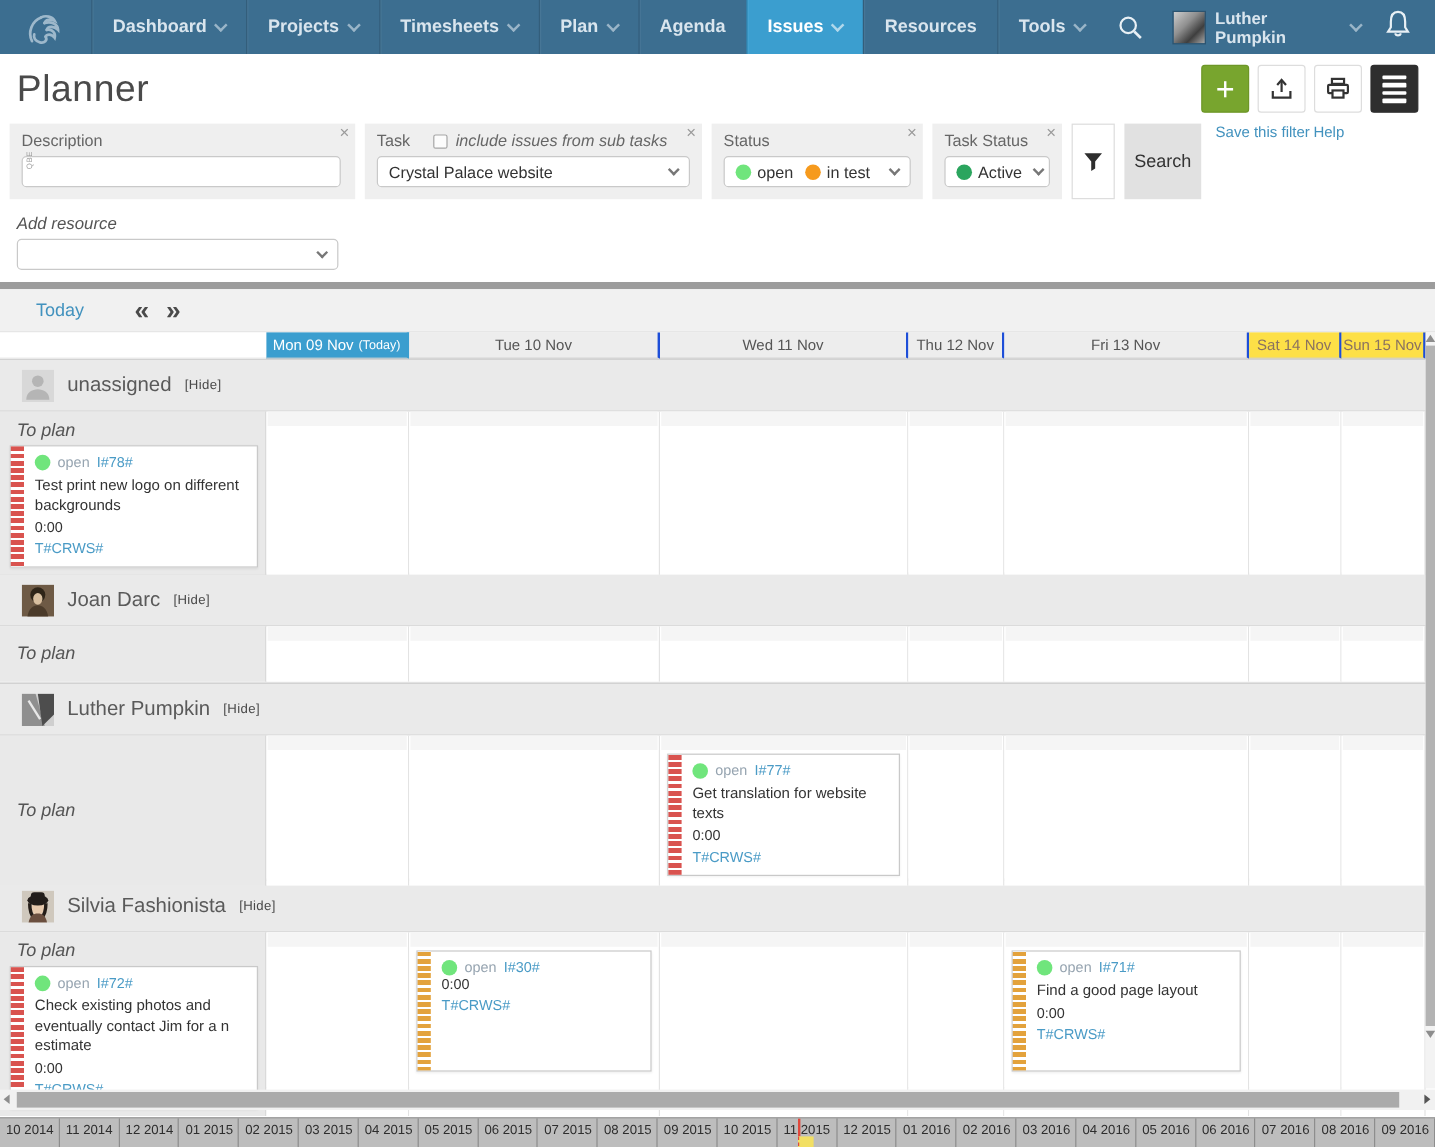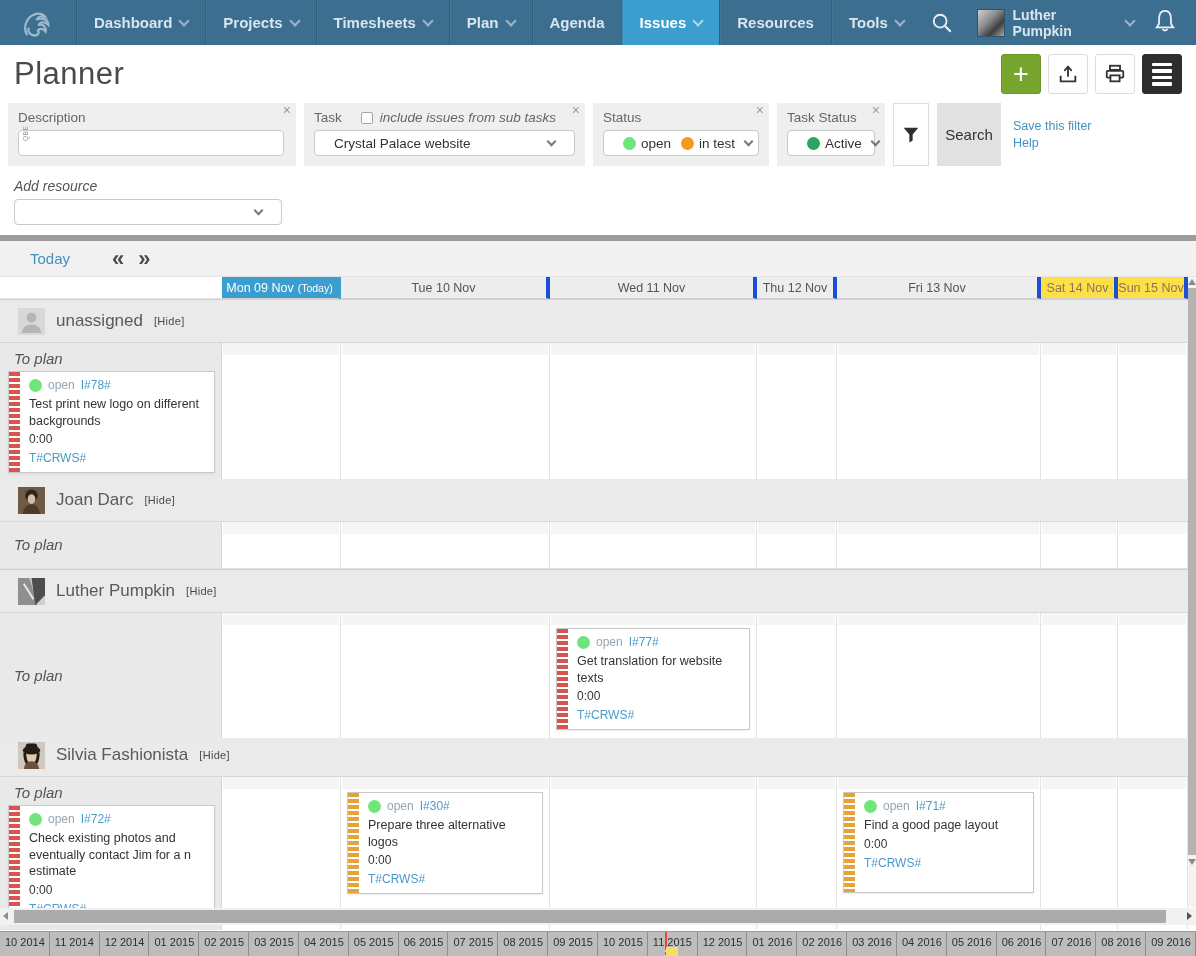--- a/index.html
+++ b/index.html
@@ -35,30 +35,30 @@
   .fbox { background:#efefef; position:relative; padding:7px 10px 8px 10px; }
   .fbox .flabel { font-size:13.5px; color:#666; }
   .fx { position:absolute; top:0px; right:5px; color:#9a9a9a; font-size:14px; cursor:pointer; line-height:14px; }
   .f-desc { width:288px; }
   .f-desc input { margin-top:5px; width:266px; height:26px; border:1px solid #c9c9c9; border-radius:4px; background:#fff; padding-left:14px; font-size:13px; color:#333; }
   .qbe { position:absolute; left:14px; top:38px; transform:rotate(-90deg); transform-origin:left top; font-size:6.5px; color:#999; letter-spacing:.5px; }
   .f-task { width:281px; }
   .task-head { display:flex; align-items:center; gap:7px; }
   .cb { width:12px; height:12px; border:1px solid #a6a6a6; border-radius:2px; background:#fcfcfc; display:inline-block; cursor:pointer; margin-left:12px; }
   .inc-label { font-style:italic; font-size:13.5px; color:#666; }
-  .sel { margin-top:5px; background:#fff; border:1px solid #c9c9c9; border-radius:4px; height:26px; display:flex; align-items:center; padding:0 19px; font-size:13.5px; color:#333; cursor:pointer; }
+  .sel { margin-top:5px; background:#fff; border:1px solid #c9c9c9; border-radius:4px; height:26px; display:flex; align-items:center; padding:0 9px; font-size:13.5px; color:#333; cursor:pointer; }
   .chev { width:7px; height:7px; border-right:2px solid #777; border-bottom:2px solid #777; transform:rotate(45deg); margin-left:auto; margin-top:-4px; flex:0 0 auto; }
   .f-status { width:176px; }
   .f-tstatus { width:108px; }
   .dot { width:13px; height:13px; border-radius:50%; display:inline-block; flex:0 0 auto; }
   .sel .sval { display:flex; align-items:center; gap:5px; margin-right:10px; white-space:nowrap; }
   .sel .sval:last-of-type { margin-right:4px; }
   .f-funnel { width:36px; background:#fff; border:1px solid #ddd; display:flex; align-items:center; justify-content:center; cursor:pointer; }
   .f-search { width:64px; background:#e1e1e1; border:none; font-size:15px; color:#333; cursor:pointer; font-family:"Liberation Sans",sans-serif; }
-  .f-links { display:flex; flex-direction:column; justify-content:center; gap:3px; padding-left:4px; }
+  .f-links { display:flex; flex-direction:row; justify-content:center; gap:3px; padding-left:4px; }
   .f-links a { font-size:12.5px; color:#4292be; text-decoration:none; cursor:pointer; }
 
   
   .add-res { padding:12px 14px 10px 14px; }
   .add-res .flabel { font-style:italic; font-size:14px; color:#555; }
   .add-res .sel { width:268px; }
 
   .sep-bar { height:6px; background:#9c9c9c; }
 
   
@@ -70,21 +70,21 @@
   .range-main { font-size:19px; color:#555; }
   .range-week { font-size:14px; color:#6a6a6a; }
   .cal-icon { width:18px; height:17px; border:2px solid #4a4a4a; border-radius:3px; position:relative; display:flex; align-items:flex-end; justify-content:center; font-size:8px; font-weight:700; color:#4a4a4a; cursor:pointer; }
   .cal-icon::before, .cal-icon::after { content:""; position:absolute; top:-4px; width:2px; height:3px; background:#4a4a4a; }
   .cal-icon::before { left:3px; } .cal-icon::after { right:3px; }
 
   
   .grid-area { position:relative; width:1196px; }
   .grid-cols { display:grid; grid-template-columns:222px 119px 209px 207px 80px 204px 77px 70px; width:1188px; }
   .day-header { height:22px; }
-  .dh-cell { background:#ededed; border-right:4px solid #1d4ed8; border-bottom:1px solid #cfcfcf; font-size:12.5px; color:#555;
+  .dh-cell { background:#ededed; border-right:2px solid #1d4ed8; border-bottom:1px solid #cfcfcf; font-size:12.5px; color:#555;
              display:flex; align-items:center; justify-content:center; gap:4px; white-space:nowrap; overflow:hidden; cursor:pointer; }
   .dh-first { background:#fff; border-right:none; border-bottom:1px solid #e5e5e5; cursor:default; }
   .dh-today { background:#3b9ecf; color:#fff; border-right-color:#3b9ecf; }
   .dh-today .dh-badge { font-size:10.5px; }
   .dh-weekend { background:#fde047; color:#8a7260; }
 
   .band { width:1188px; height:44px; background:#eaeaea; display:flex; align-items:center; padding-left:18px; gap:11px;
           border-bottom:1px solid #d8d8d8; border-top:1px solid #d2d2d2; }
   .avatar { width:27px; height:27px; flex:0 0 auto; overflow:hidden; }
   .rname { font-size:17px; color:#5a5a5a; }
@@ -516,21 +516,20 @@
       </div>
     <div class="cell day">
         <span class="cap"></span>
       <div class="card">
         <span class="stripe" data-stripe="orange"></span>
         <div class="c-line1">
             <span class="dot" style="background: rgb(112, 229, 124);"></span>
             <span class="c-status">open</span>
             <a class="c-ref">I#30#</a>
           </div>
-        <div class="c-title">Prepare three alternative logos</div>
         <div class="c-time">0:00</div>
         <a class="c-task">T#CRWS#</a>
       </div>
     </div>
     <div class="cell day">
         <span class="cap"></span>
       </div>
     <div class="cell day">
         <span class="cap"></span>
       </div>

